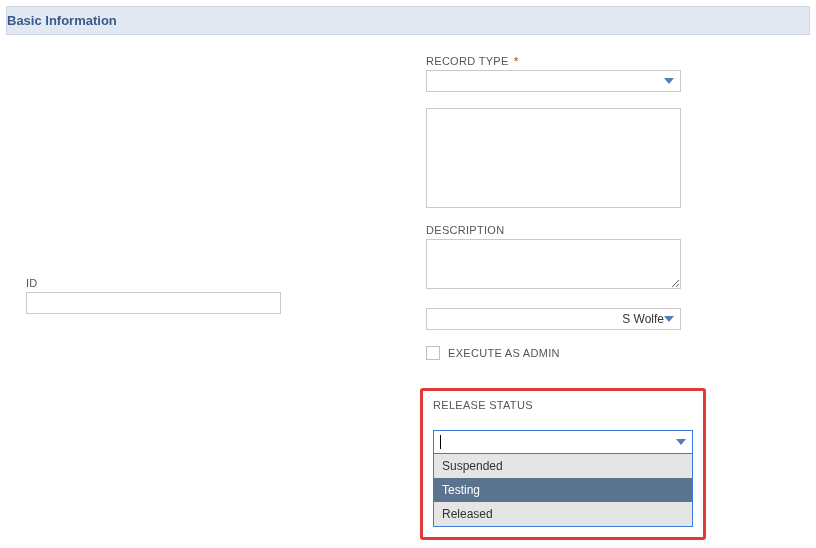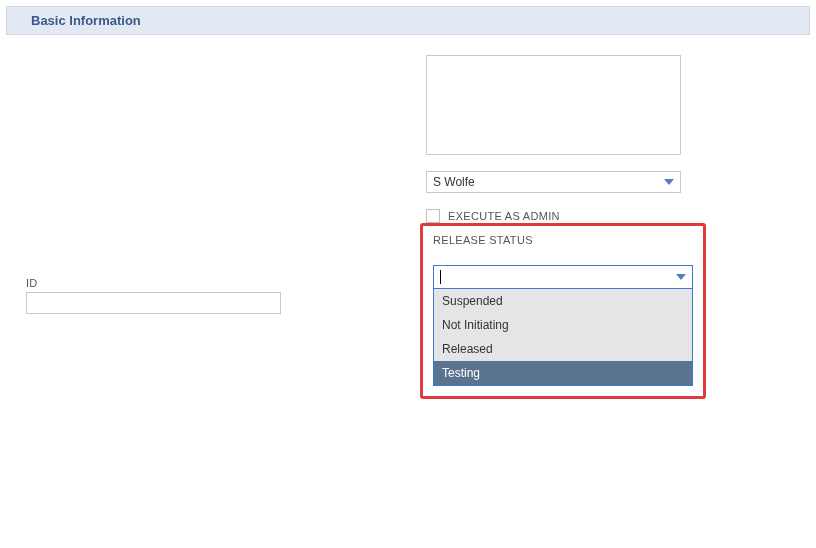--- a/index.html
+++ b/index.html
@@ -10,21 +10,21 @@
     font-size: 12px;
     color: #333;
     background: #fff;
     width: 816px;
   }
   .section-header {
     background: #e3e9f2;
     color: #3a5a8a;
     font-weight: 600;
     font-size: 13px;
-    padding: 6px 24px;
+    padding: 6px 0;
     border: 1px solid #d0d7e4;
     margin: 6px 6px 0 6px;
   }
   .form-body {
     display: flex;
     padding: 20px 6px 10px 6px;
   }
   .col-left {
     width: 390px;
     padding-left: 20px;
@@ -66,36 +66,36 @@
     overflow: auto;
   }
   .subtypes-box { height: 100px; width: 255px; resize: none; }
   .desc-box { height: 50px; width: 255px; }
   .select {
     height: 22px;
     border: 1px solid #c9c9c9;
     background: #fff;
     display: flex;
     align-items: center;
-    justify-content: space-between;
+    justify-content: flex-end;
     padding: 0 6px 0 6px;
     cursor: pointer;
   }
   .select .sel-text { color: #333; font-size: 12px; }
   .caret {
     width: 0; height: 0;
     border-left: 5px solid transparent;
     border-right: 5px solid transparent;
     border-top: 6px solid #4f7fbf;
   }
   .checkbox-row {
     display: flex;
     align-items: center;
     gap: 8px;
-    margin-bottom: 0;
+    margin-bottom: 28px;
   }
   .chk {
     width: 14px; height: 14px;
     border: 1px solid #bfbfbf;
     background: #fff;
     cursor: pointer;
   }
   .chk-label { font-size: 11px; color: #555; letter-spacing: .3px; }
 
   .release-wrap {
@@ -147,25 +147,39 @@
 
   <div class="col-left">
     <div class="field">
       <span class="label">ID</span>
       <input class="textbox" type="text" value="" style="">
     </div>
   </div>
 
   <div class="col-right">
 
+    <div class="field">
+      <span class="label">
+        <span>RECORD TYPE</span>
+        <span class="req">*</span>
+      </span>
+      <div class="select">
+        <span class="sel-text"></span>
+        <span class="caret"></span>
+      </div>
+    </div>
 
     <div class="field">
       <div class="textarea subtypes-box"></div>
     </div>
 
+    <div class="field">
+      <span class="label">DESCRIPTION</span>
+      <textarea class="textarea desc-box" style=""></textarea>
+    </div>
 
     <div class="field">
       <div class="select">
         <span class="sel-text">S Wolfe</span>
         <span class="caret"></span>
       </div>
     </div>
 
     <div class="checkbox-row">
       <div class="chk"></div>
@@ -173,20 +187,19 @@
     </div>
 
     <div class="release-wrap">
       <span class="label">RELEASE STATUS</span>
       <div class="release-select">
         <span class="cursor-bar"></span>
         <span class="caret"></span>
       </div>
       <div class="dropdown">
         <div class="opt">Suspended</div>
-        <div class="opt">Not Initiating</div>
+        <div class="opt hover">Testing</div>
         <div class="opt">Released</div>
-        <div class="opt hover">Testing</div>
       </div>
     </div>
 
   </div>
 </div>
 
 </body></html>

